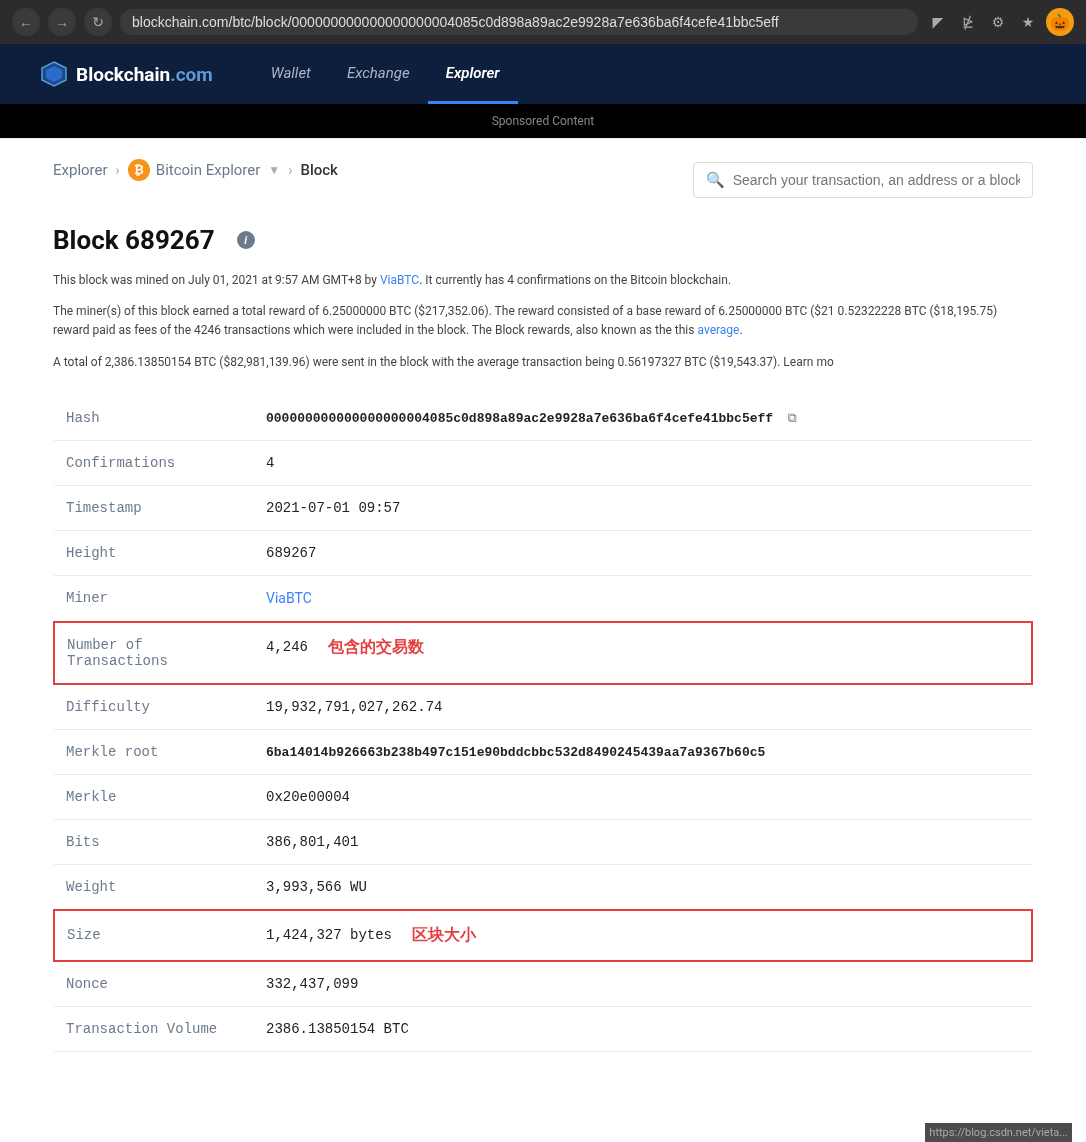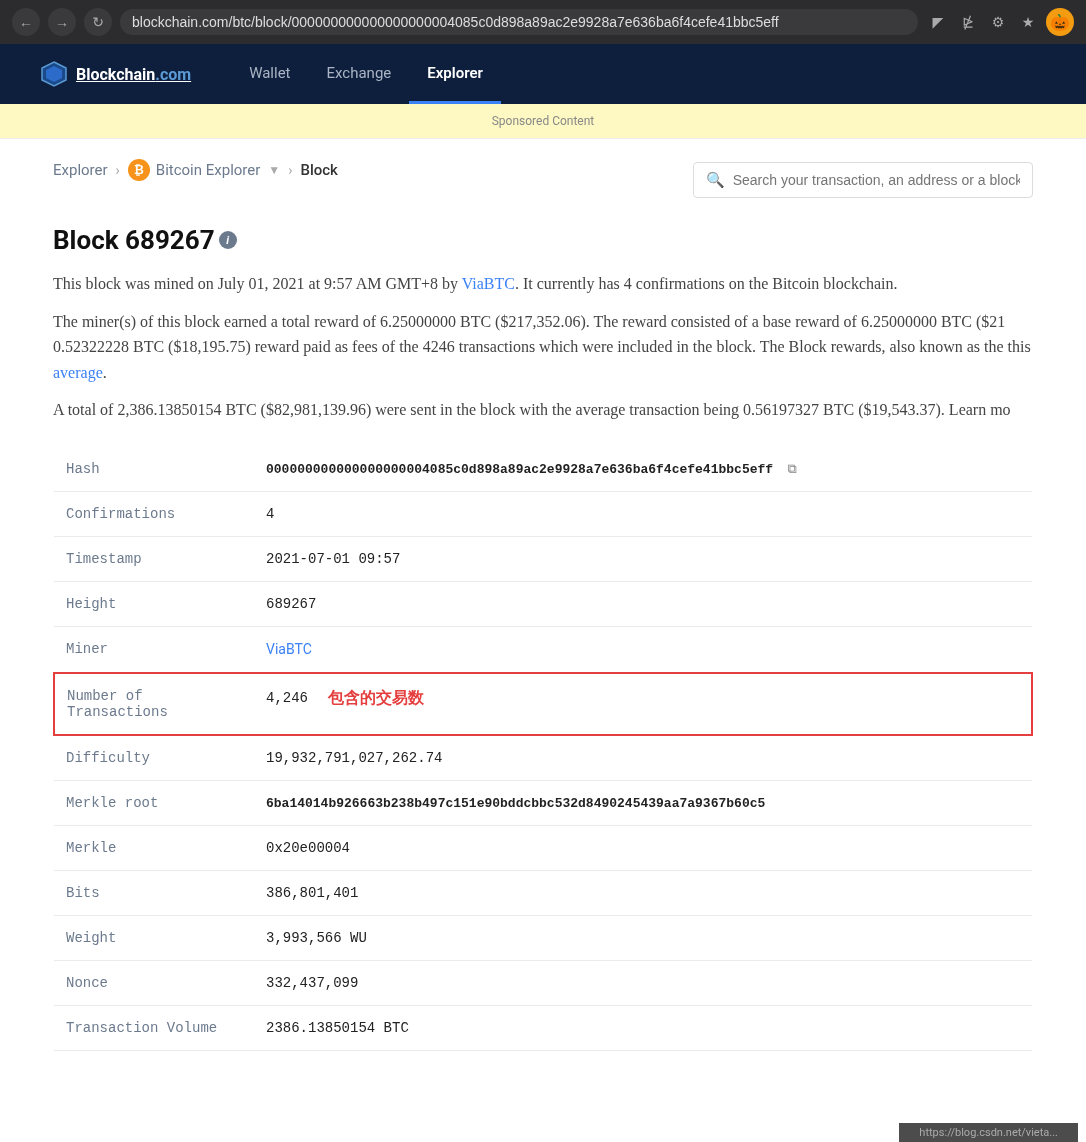--- a/index.html
+++ b/index.html
@@ -84,23 +84,22 @@
       display: flex;
       align-items: center;
       height: 60px;
     }
     .logo {
       display: flex;
       align-items: center;
       gap: 8px;
       color: #fff;
       font-weight: 700;
-      font-size: 16px;
+      font-size: 19px;
       margin-right: 40px;
-      text-decoration: underline;
     }
     .logo-icon {
       width: 28px;
       height: 28px;
     }
     .logo-com {
       color: #5b9bd5;
     }
     .nav-links {
       display: flex;
@@ -111,34 +110,35 @@
     .nav-link {
       color: #aab4c4;
       text-decoration: none;
       padding: 16px 18px;
       height: 60px;
       display: flex;
       align-items: center;
       font-size: 15px;
       cursor: pointer;
       border-bottom: 3px solid transparent;
+      font-style: italic;
     }
     .nav-link.active {
       color: #fff;
       border-bottom: 3px solid #3b82f6;
       font-weight: 600;
     }
 
     
     .sponsored-bar {
       text-align: center;
       padding: 10px;
       font-size: 12px;
       color: #888;
-      background: #fef9c3;
+      background: #000000;
       border-bottom: 1px solid #eee;
     }
 
     
     .main-content {
       max-width: 1060px;
       margin: 0 auto;
       padding: 20px 40px;
     }
 
@@ -223,44 +223,43 @@
     }
 
     
     .block-title {
       font-size: 26px;
       font-weight: 700;
       color: #111;
       margin-bottom: 16px;
       display: flex;
       align-items: center;
-      gap: 4px;
+      gap: 22px;
     }
     .info-icon {
       width: 18px;
       height: 18px;
       border-radius: 50%;
       background: #6c7a8d;
       color: #fff;
       display: inline-flex;
       align-items: center;
       justify-content: center;
       font-size: 11px;
       font-style: italic;
       font-weight: 700;
       cursor: pointer;
     }
 
     
     .desc-text {
-      font-size: 16px;
+      font-size: 12px;
       color: #444;
       line-height: 1.6;
       margin-bottom: 12px;
-      font-family: Liberation Serif, serif;
     }
     .desc-text a {
       color: #3b82f6;
       text-decoration: none;
     }
 
     
     .block-table {
       width: 100%;
       border-collapse: collapse;
@@ -309,25 +308,25 @@
       font-weight: 600;
       margin-left: 20px;
       font-family: -apple-system, BlinkMacSystemFont, 'Segoe UI', sans-serif;
       white-space: nowrap;
     }
 
     
     .bottom-hint {
       position: fixed;
       bottom: 0;
-      right: 8px;
+      right: 14px;
       background: rgba(0,0,0,0.7);
       color: #aaa;
       font-size: 11px;
-      padding: 3px 20px;
+      padding: 3px 4px;
     }
   </style>
 </head>
 <body>
 
 <div class="browser-chrome">
   <button class="browser-nav-btn">←</button>
   <button class="browser-nav-btn">→</button>
   <button class="browser-reload-btn">↻</button>
   <input class="browser-address-bar" type="text" value="blockchain.com/btc/block/000000000000000000004085c0d898a89ac2e9928a7e636ba6f4cefe41bbc5eff" style="">
@@ -461,20 +460,27 @@
       <tr>
         <td>Bits</td>
         <td>386,801,401</td>
       </tr>
 
       <tr>
         <td>Weight</td>
         <td>3,993,566 WU</td>
       </tr>
 
+      <tr style="border: 2px solid #e53e3e;">
+        <td style="border-left: 2px solid #e53e3e;">Size</td>
+        <td style="display: flex; align-items: center;">
+          <span>1,424,327 bytes</span>
+          <span class="annotation">区块大小</span>
+        </td>
+      </tr>
 
       <tr>
         <td>Nonce</td>
         <td>332,437,099</td>
       </tr>
 
       <tr>
         <td>Transaction Volume</td>
         <td>2386.13850154 BTC</td>
       </tr>

